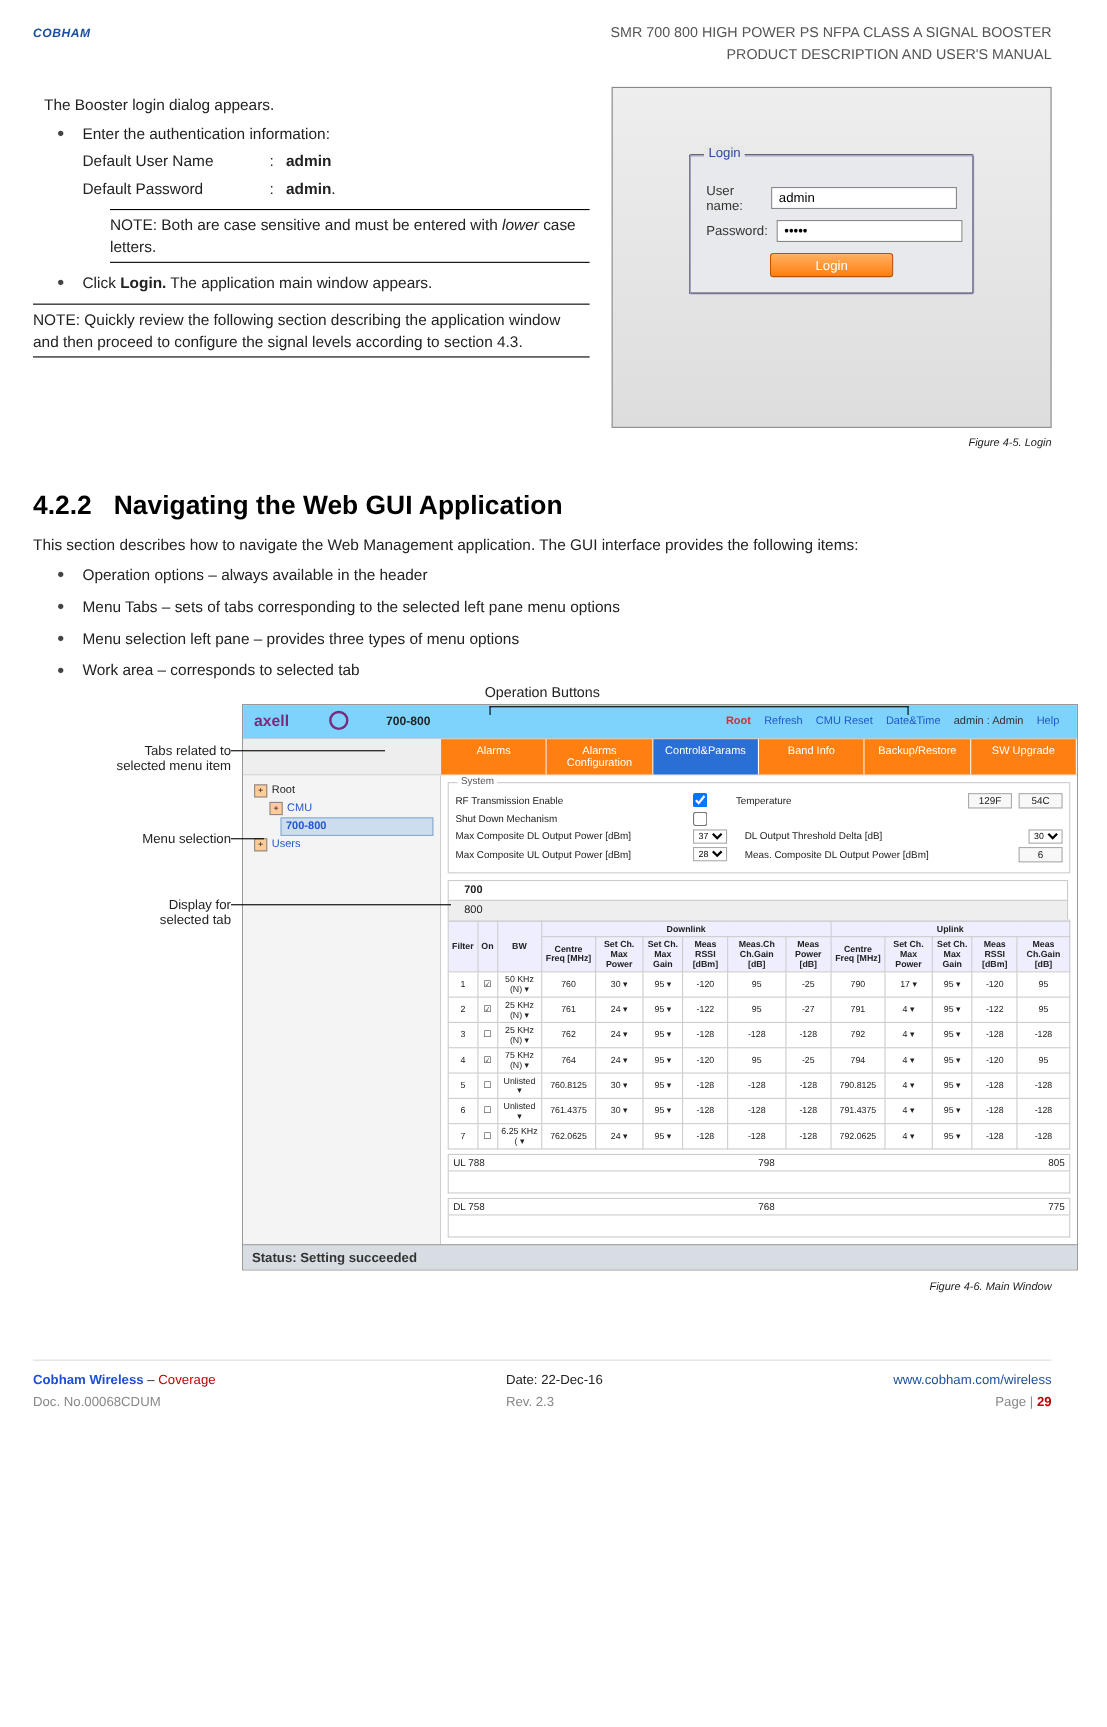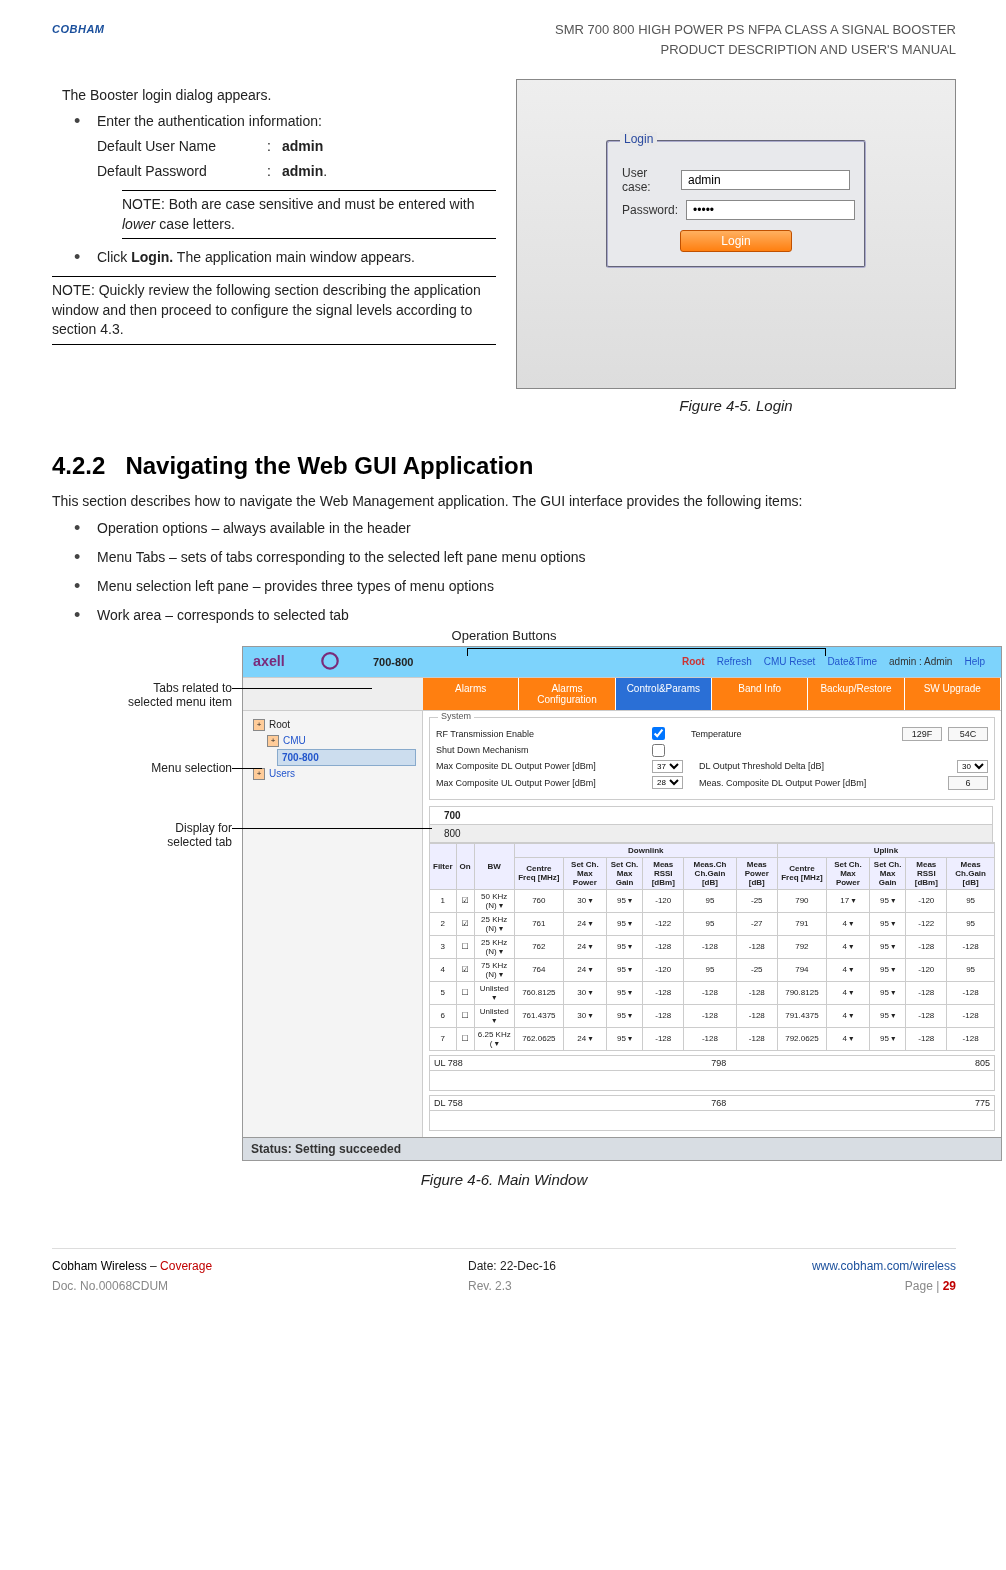--- a/index.html
+++ b/index.html
@@ -1,44 +1,44 @@
 <!DOCTYPE html>
 <html><head>
 <meta charset="utf-8">
 <style>
   * { box-sizing: border-box; margin: 0; padding: 0; }
   body { font-family: Verdana, Arial, sans-serif; font-size: 13px; color: #222; width: 1006px; margin: 0 auto; background: #fff; }
-  .page { padding: 20px 50px 10px 52px; }
+  .page { padding: 20px 50px 10px 30px; }
   .header { display: flex; justify-content: space-between; align-items: flex-start; margin-bottom: 20px; }
   .logo { display: flex; align-items: center; }
   .logo svg { width: 150px; height: 24px; }
   .doc-title { text-align: right; font-size: 13px; color: #555; line-height:1.5; }
   .two-col { display: flex; gap: 20px; }
   .col-left { flex: 1; }
-  .col-right { width: 440px; }
+  .col-right { width: 400px; }
   .intro { margin: 8px 0 8px 10px; font-size: 14px; }
   ul.bullets { list-style: none; padding-left: 20px; margin: 4px 0; }
   ul.bullets > li { position: relative; padding-left: 25px; margin-bottom: 8px; font-size: 14px; line-height: 1.5; }
   ul.bullets > li::before { content: "•"; position: absolute; left: 2px; color: #444; font-size: 18px; top:-3px; }
   .cred-row { display: flex; margin: 4px 0; }
   .cred-label { width: 170px; }
   .cred-sep { width: 15px; }
   .cred-val { font-weight: bold; }
   .note-box { border-top: 1px solid #000; border-bottom: 1px solid #000; padding: 4px 0; margin: 8px 0 8px 25px; font-size: 14px; line-height: 1.4; }
   .note-box-wide { border-top: 1px solid #000; border-bottom: 1px solid #000; padding: 4px 0; margin: 8px 0; font-size: 14px; line-height: 1.4; }
   .italic { font-style: italic; }
   .bold { font-weight: bold; }
   .login-fig { border: 1px solid #888; background: #e8e8e8 linear-gradient(#eee,#ddd); padding: 60px 60px 80px 60px; height: 310px; position: relative; }
   .login-fieldset { border: 2px groove #aac; background: #e8e9ec; padding: 18px 14px 14px 14px; width: 260px; position: relative; border-radius:3px; margin:0 auto;}
   .login-fieldset .legend { position: absolute; top: -10px; left: 12px; color: #2a4aa0; font-size: 12px; background: #e8e8e8; padding: 0 4px; }
   .login-row { display: flex; align-items: center; margin: 6px 0; gap: 8px; }
   .login-row label { width: 85px; font-size: 12px; color: #333; }
   .login-row input { flex: 1; border: 1px solid #888; padding: 2px 6px; font-size: 12px; background: #fff; }
   .login-btn { display: block; margin: 10px auto 0 auto; background: linear-gradient(#ffb060, #ff7f10); border: 1px solid #c05000; color: #fff; padding: 3px 40px; font-size: 12px; border-radius: 3px; cursor:pointer;}
-  .fig-caption { text-align: center; font-style: italic; font-size: 15px; margin: 8px 0; }
+  .fig-caption { text-align: right; font-style: italic; font-size: 10px; margin: 8px 0; }
   h2.section { font-family: Arial, sans-serif; font-weight: bold; font-size: 24px; margin: 30px 0 12px 0; color: #000; }
   .body-text { font-size: 14px; line-height: 1.4; margin: 6px 0; text-align: justify; }
   .main-fig-wrap { position: relative; margin: 20px 0 10px 0; }
   .annot { position: absolute; font-size: 12px; text-align: right; }
   .annot-line { position:absolute; background:#000; }
   .op-btns-label { position: absolute; top: -18px; left: 50%; transform: translateX(-50%); font-size: 13px; }
   .op-bracket { position:absolute; top:2px; left:415px; right:130px; height:8px; border:1px solid #000; border-bottom:none;}
   .main-screenshot { border: 1px solid #999; background: #fff; margin-left: 190px; width: 760px; font-size: 9px; }
   .ms-top { display: flex; justify-content: space-between; align-items: center; padding: 4px 10px; border-bottom: 1px solid #ccc; background:#7dd3fc;}
   .ms-top-left { display:flex; align-items:center; gap:10px;}
@@ -59,21 +59,21 @@
   .sys-row .val-box { border: 1px solid #aaa; padding: 1px 6px; min-width: 40px; text-align: center; background:#f8f8f8;}
   .sub-tabs { display:flex; border-bottom:1px solid #ccc; margin-bottom:0;flex-direction:column;}
   .sub-tab { padding:3px 14px; font-size:10px; border:1px solid #ccc; border-bottom:none; margin-right:2px; background:#eee;}
   .sub-tab.active { background:#fff; font-weight:bold;}
   table.data { border-collapse: collapse; width: 100%; font-size: 8px; }
   table.data th, table.data td { border: 1px solid #ccc; padding: 2px 3px; text-align: center; }
   table.data thead th { background: #eef; }
   .dl-ul-row { display:flex; justify-content:space-between; font-size:9px; padding:2px 4px; border:1px solid #ccc; margin-top:4px;}
   .status-bar { background: #d8dde3; padding: 4px 8px; font-size: 12px; font-weight: bold; border-top:1px solid #999; color:#333;}
   .footer { display: flex; justify-content: space-between; font-size: 12px; padding: 10px 0; margin-top: 60px; border-top:1px solid #ddd;}
-  .footer .left .brand { color: #000000; }
+  .footer .left .brand { color: #1d4ed8; font-weight: bold; }
   .footer .left .cov { color: #c00000; }
   .footer .right { text-align: right; }
   .footer .right a { color: #1a4f9c; text-decoration: none; }
   .footer .pgnum { color: #c00000; font-weight: bold; }
   .logo2 { width:110px; }
   input[type=checkbox]{ margin:0;}
   select.tiny { font-size:8px; padding:0; border:1px solid #aaa; background:#fff;}
   .tree-icon { width:12px; height:12px; display:inline-block; border:1px solid #888; background:#fc9; font-size:8px; text-align:center; line-height:10px;}
 </style>
 </head>
@@ -117,21 +117,21 @@
         </li>
       </ul>
       <div class="note-box-wide">NOTE: Quickly review the following section describing the application window and then proceed to configure the signal levels according to section 4.3.</div>
     </div>
 
     <div class="col-right">
       <div class="login-fig">
         <div class="login-fieldset">
           <div class="legend">Login</div>
           <div class="login-row">
-            <label>User case:</label>
+            <label>User name:</label>
             <input type="text" value="admin" style="">
           </div>
           <div class="login-row">
             <label>Password:</label>
             <input type="text" value="•••••" style="">
           </div>
           <button class="login-btn">Login</button>
         </div>
       </div>
       <div class="fig-caption">Figure 4-5. Login</div>

